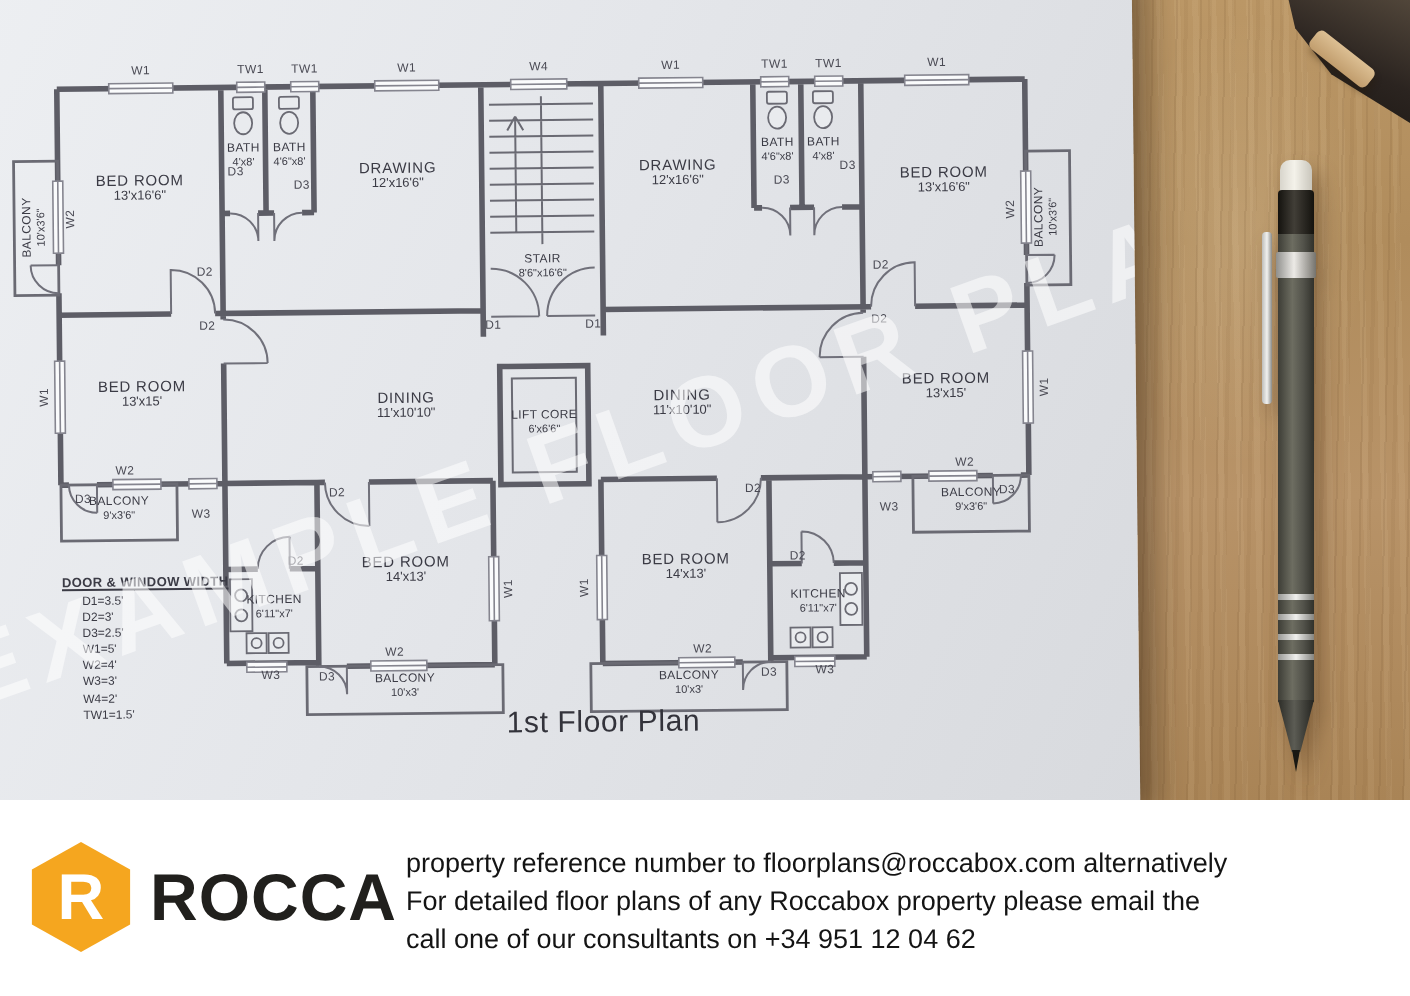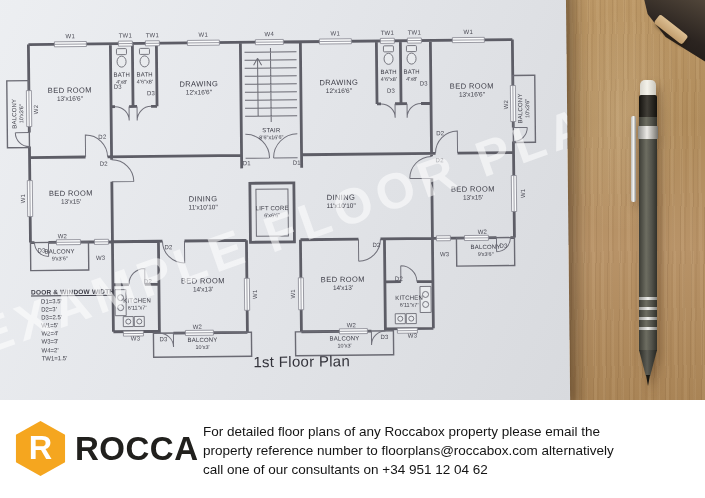--- a/index.html
+++ b/index.html
@@ -389,18 +389,18 @@
     <div class="logo">
       <svg class="hex" width="55" height="57" viewBox="0 0 56 58">
         <polygon points="28,1 53,15 53,43 28,57 3,43 3,15" fill="currentColor"></polygon>
         <text x="28" y="40" text-anchor="middle" font-size="33" font-weight="bold" font-family="Liberation Sans, sans-serif" fill="#ffffff">R</text>
       </svg>
       <div class="brand">
         <div>ROCCA</div>
       </div>
     </div>
     <div class="contact">
+      <div>property reference number to floorplans@roccabox.com alternatively</div>
       <div>For detailed floor plans of any Roccabox property please email the</div>
-      <div>property reference number to floorplans@roccabox.com alternatively</div>
       <div>call one of our consultants on +34 951 12 04 62</div>
     </div>
   </div>
 </div>
 
 </body></html>

